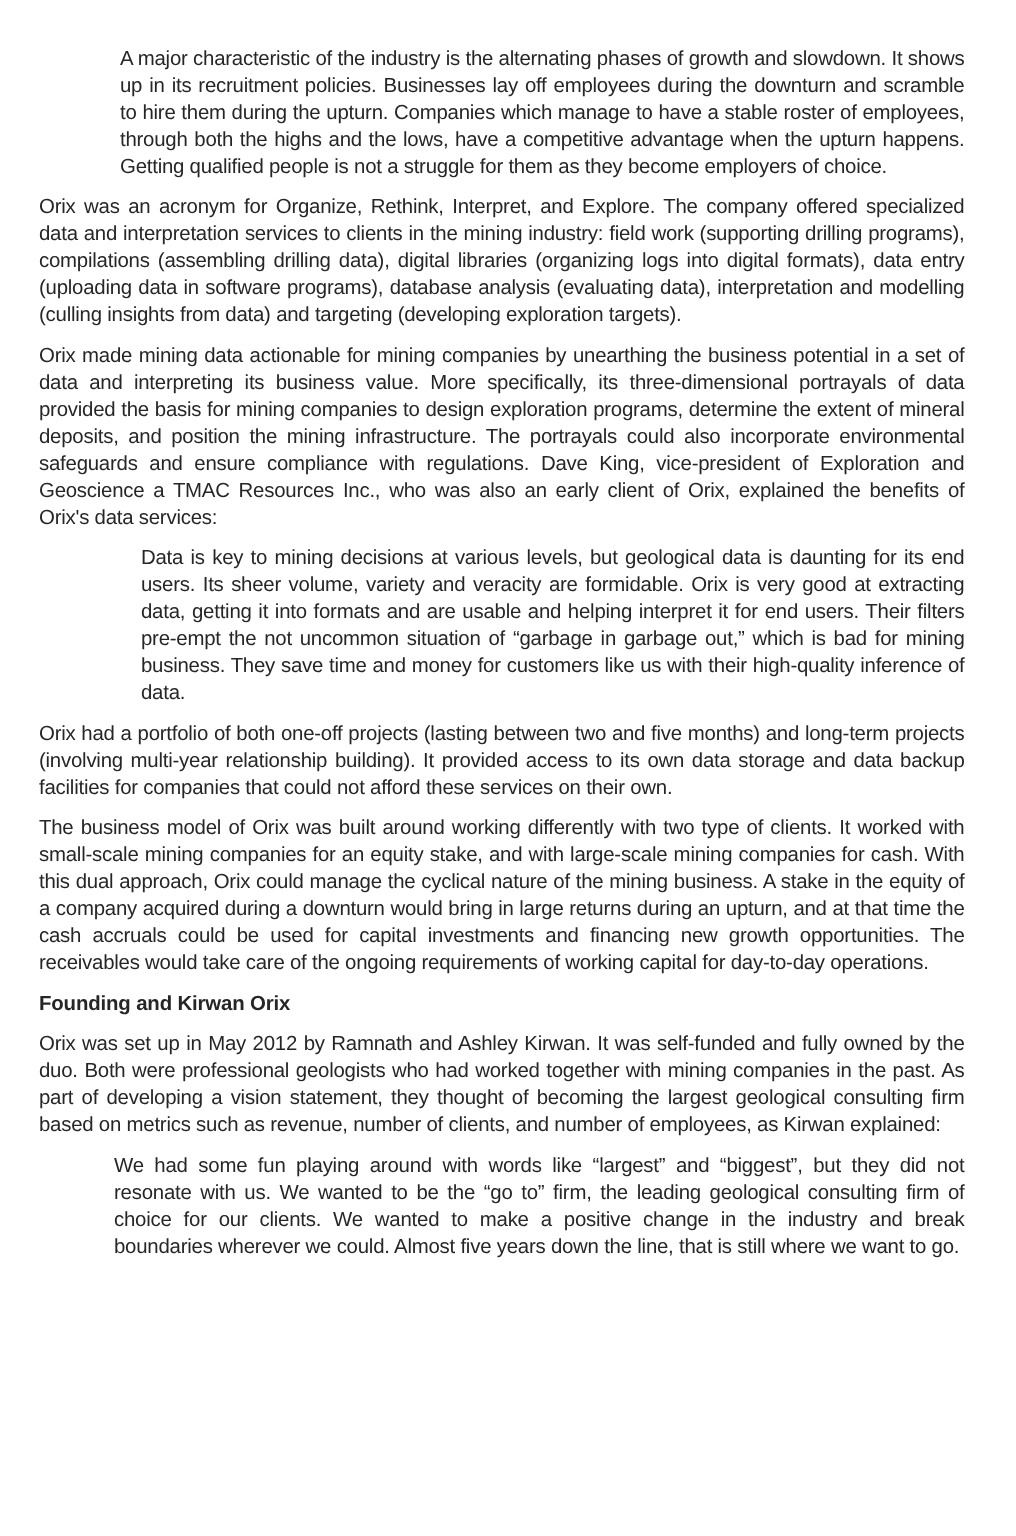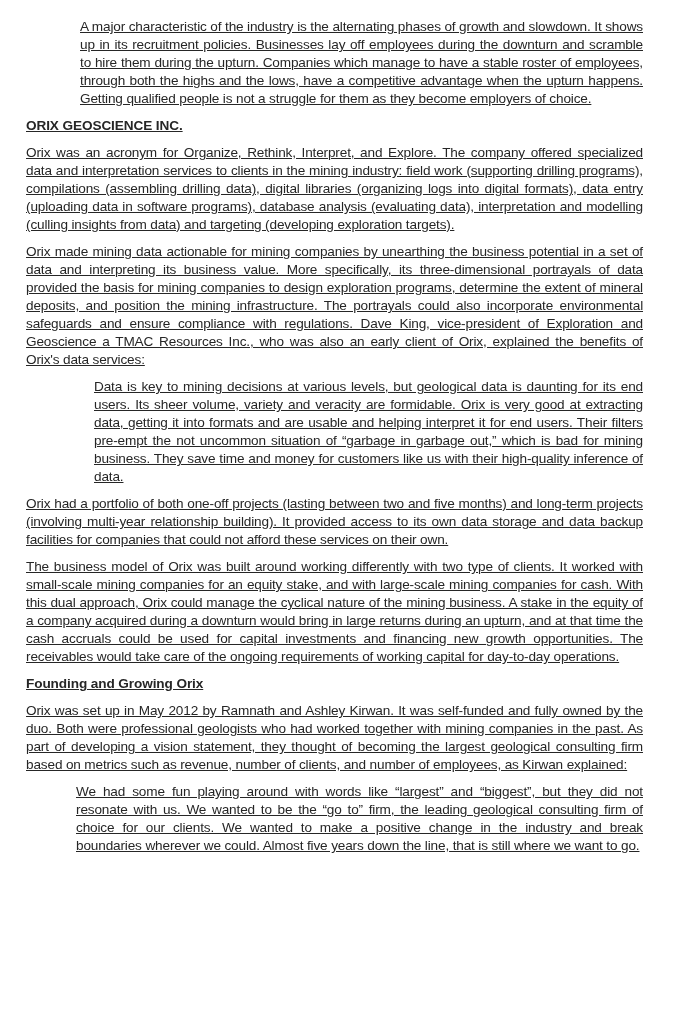--- a/index.html
+++ b/index.html
@@ -13,23 +13,22 @@
       overflow: hidden;
       position: relative;
       font-family: "Liberation Sans", sans-serif;
       color: #262626;
       font-size: 13.6px;
       line-height: 18px;
     }
     .page {
       position: absolute;
       left: 26px;
-      top: 18px;
+      top: 30px;
       width: 617px;
-      text-decoration: underline;
     }
     p {
       margin: 0;
       text-align: justify;
       letter-spacing: -0.15px;
     }
     .quote {
       margin-left: 54px;
     }
     .block {
@@ -44,31 +43,30 @@
     .quote.q2 { margin-left: 68px; margin-right: 0; }
     .quote.q3 { margin-left: 50px; }
   </style>
 </head>
 <body>
 
 <div class="page">
 
   <p class="quote q1 block">A major characteristic of the industry is the alternating phases of growth and slowdown. It shows up in its recruitment policies.  Businesses lay off employees during the downturn and scramble to hire them during the upturn.  Companies which manage to have a stable roster of employees, through both the highs and the lows, have a competitive advantage when the upturn happens.  Getting qualified people is not a struggle for them as they become employers of choice.</p>
 
-  <div class="heading">ORIX GEOSCIENCE INC.</div>
 
   <p class="block">Orix was an acronym for Organize, Rethink, Interpret, and Explore.  The company offered specialized data and interpretation services to clients in the mining industry: field work (supporting drilling programs), compilations (assembling drilling data), digital libraries (organizing logs into digital formats), data entry (uploading data in software programs), database analysis (evaluating data), interpretation and modelling (culling insights from data) and targeting (developing exploration targets).</p>
 
   <p class="block">Orix made mining data actionable for mining companies by unearthing the business potential in a set of data and interpreting its business value.  More specifically, its three-dimensional portrayals of data provided the basis for mining companies to design exploration programs, determine the extent of mineral deposits, and position the mining infrastructure.  The portrayals could also incorporate environmental safeguards and ensure compliance with regulations.  Dave King, vice-president of Exploration and Geoscience a TMAC Resources Inc., who was also an early client of Orix, explained the benefits of Orix's data services:</p>
 
   <p class="quote q2 block">Data is key to mining decisions at various levels, but geological data is daunting for its end users.  Its sheer volume, variety and veracity are formidable.  Orix is very good at extracting data, getting it into formats and are usable and helping interpret it for end users. Their filters pre-empt the not uncommon situation of “garbage in garbage out,” which is bad for mining business.  They save time and money for customers like us with their high-quality inference of data.</p>
 
   <p class="block">Orix had a portfolio of both one-off projects (lasting between two and five months) and long-term projects (involving multi-year relationship building).  It provided access to its own data storage and data backup facilities for companies that could not afford these services on their own.</p>
 
   <p class="block">The business model of Orix was built around working differently with two type of clients. It worked with small-scale mining companies for an equity stake, and with large-scale mining companies for cash.  With this dual approach, Orix could manage the cyclical nature of the mining business. A stake in the equity of a company acquired during a downturn would bring in large returns during an upturn, and at that time the cash accruals could be used for capital investments and financing new growth opportunities.  The receivables would take care of the ongoing requirements of working capital for day-to-day operations.</p>
 
-  <div class="heading">Founding and Growing Orix</div>
+  <div class="heading">Founding and Kirwan Orix</div>
 
   <p class="block">Orix was set up in May 2012 by Ramnath and Ashley Kirwan.  It was self-funded and fully owned by the duo.  Both were professional geologists who had worked together with mining companies in the past.  As part of developing a vision statement, they thought of becoming the largest geological consulting firm based on metrics such as revenue, number of clients, and number of employees, as Kirwan explained:</p>
 
   <p class="quote q3 block">We had some fun playing around with words like “largest” and “biggest”, but they did not resonate with us. We wanted to be the “go to” firm, the leading geological consulting firm of choice for our clients.  We wanted to make a positive change in the industry and break boundaries wherever we could.  Almost five years down the line, that is still where we want to go.</p>
 
 </div>
 
 </body></html>

